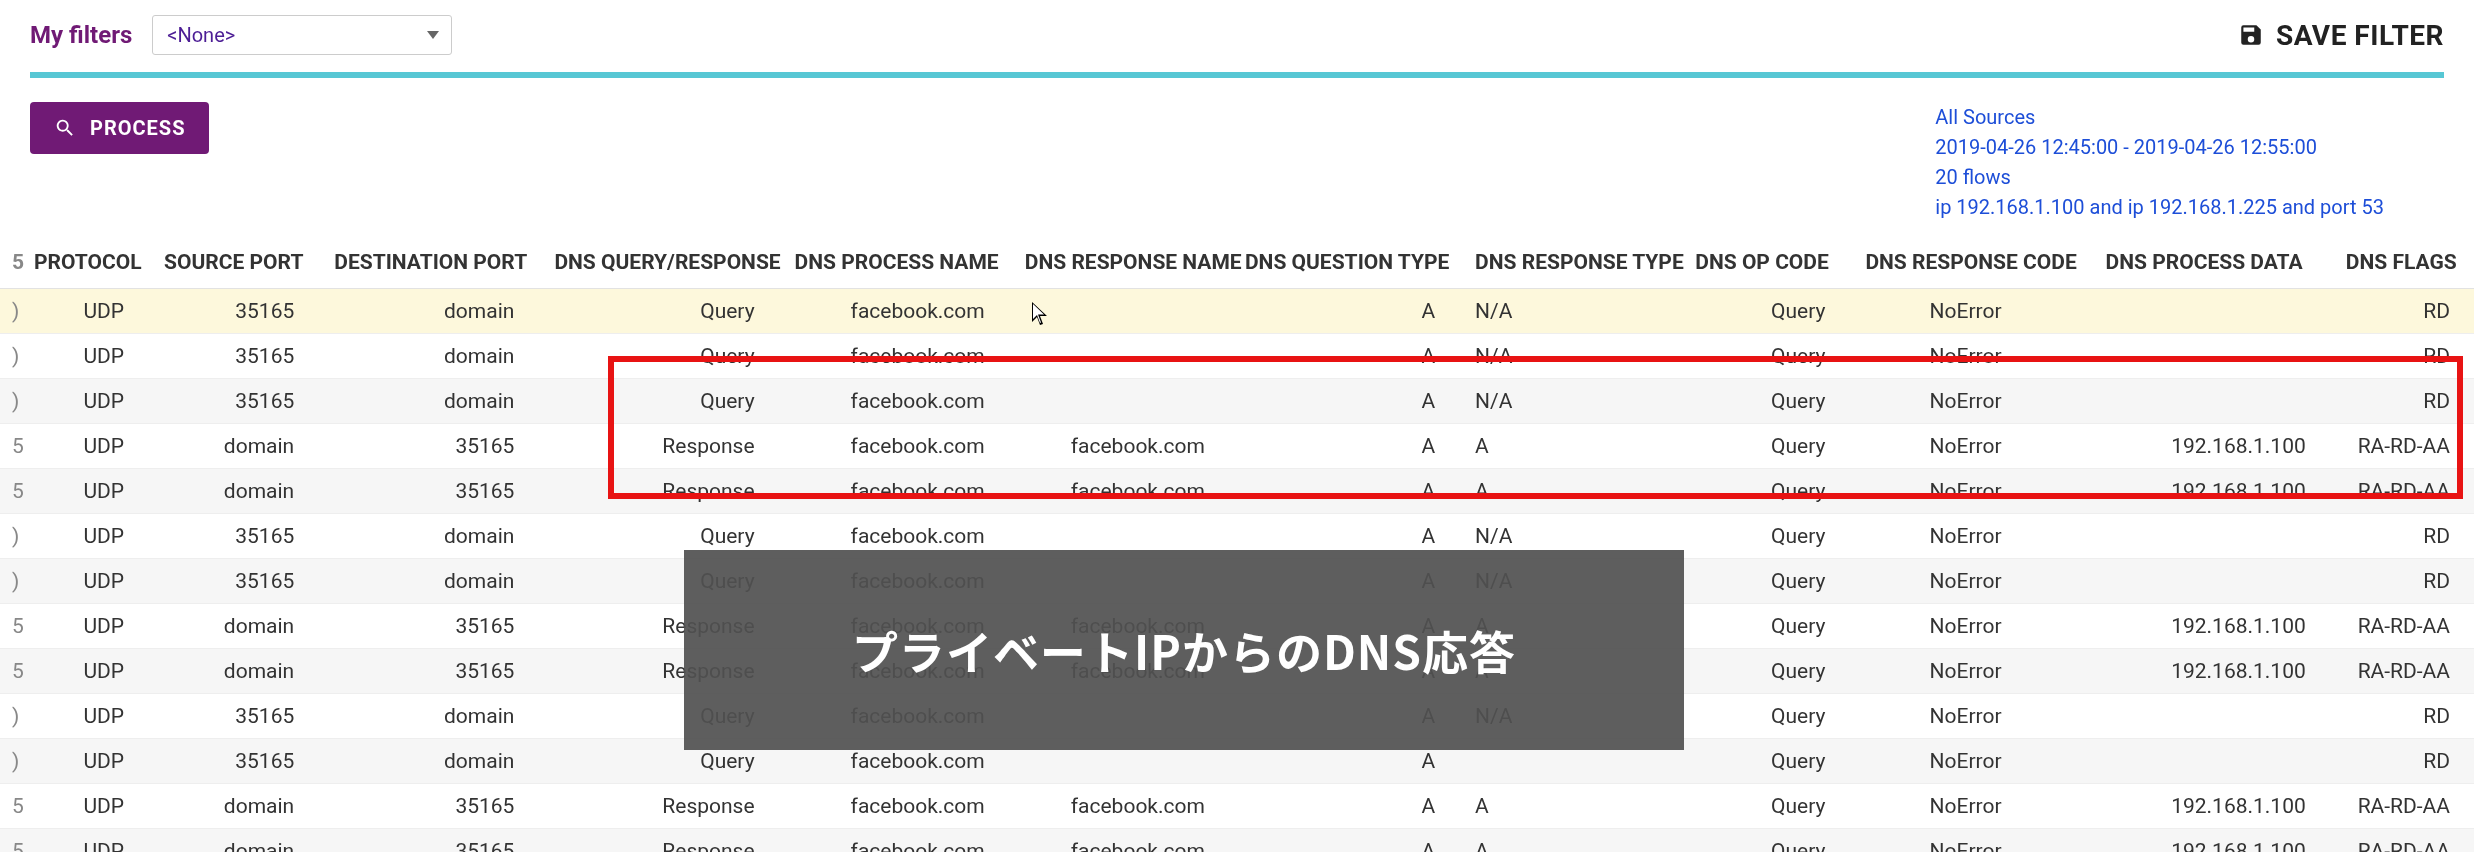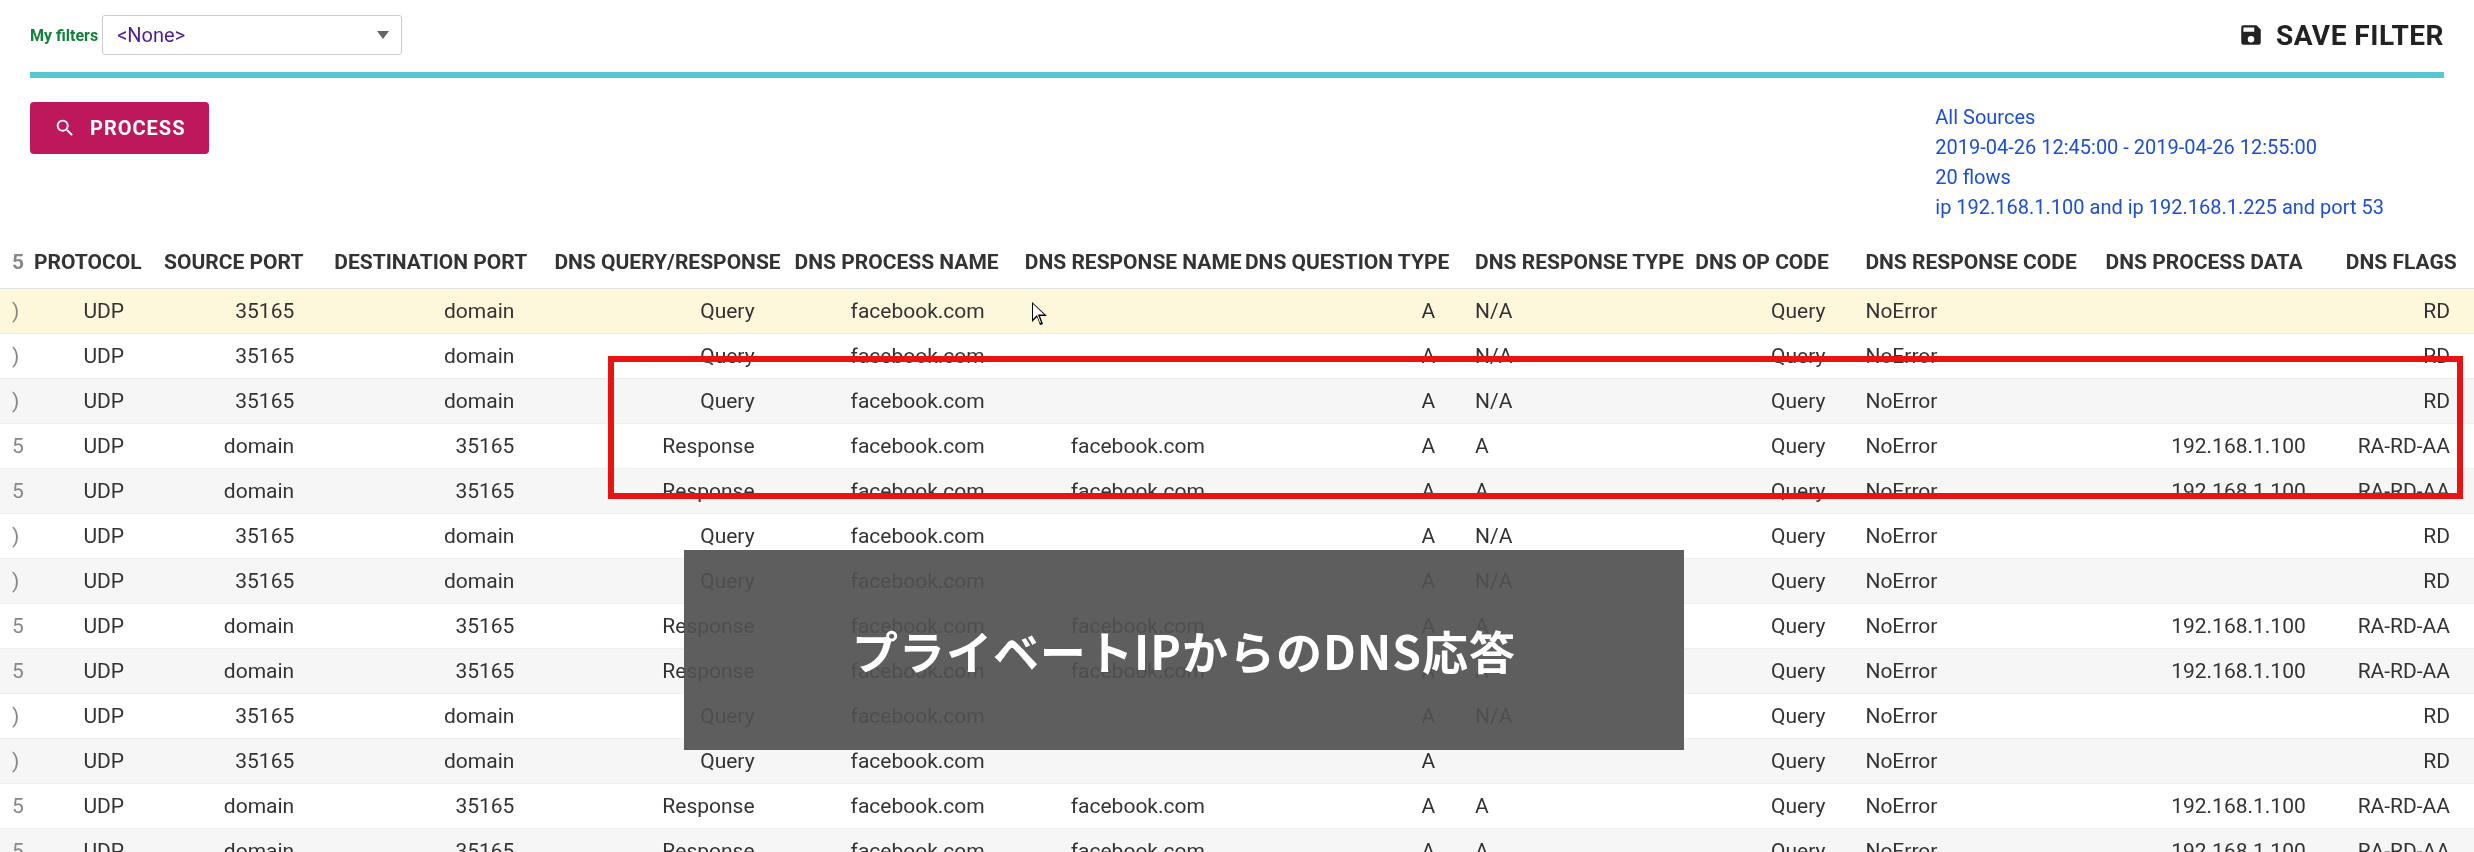--- a/index.html
+++ b/index.html
@@ -13,23 +13,23 @@
     position: relative;
   }
   .top-bar {
     display: flex;
     align-items: center;
     padding: 10px 30px 0 30px;
     height: 60px;
   }
   .my-filters-label {
     font-weight: 700;
-    font-size: 16px;
-    margin-right: 4px;
-    color: #15803d;
+    font-size: 24px;
+    margin-right: 20px;
+    color: #701a75;
   }
   .filter-select {
     border: 1px solid #ccc;
     border-radius: 3px;
     padding: 6px 60px 6px 14px;
     font-size: 20px;
     color: #4c1d95;
     background: #fff;
     position: relative;
     display: inline-flex;
@@ -65,21 +65,21 @@
     height: 6px;
     background: #57c7d4;
     margin: 12px 30px 0 30px;
   }
   .mid-row {
     display: flex;
     align-items: flex-start;
     padding: 24px 30px 18px 30px;
   }
   .process-btn {
-    background: #be185d;
+    background: #701a75;
     color: #fff;
     border-radius: 4px;
     padding: 14px 24px;
     font-weight: 700;
     font-size: 20px;
     display: inline-flex;
     align-items: center;
     letter-spacing: 1px;
     cursor: pointer;
   }
@@ -120,21 +120,21 @@
   .col-stub  { width: 22px; text-align: center; color: #888; }
   .col-proto { width: 130px; text-align: right; padding-right: 28px; }
   .col-sport { width: 170px; text-align: right; padding-right: 28px; }
   .col-dport { width: 220px; text-align: right; padding-right: 28px; }
   .col-qr    { width: 240px; text-align: right; padding-right: 28px; }
   .col-qname { width: 230px; text-align: right; padding-right: 28px; }
   .col-rname { width: 220px; text-align: right; padding-right: 28px; }
   .col-qtype { width: 230px; text-align: right; padding-right: 28px; }
   .col-rtype { width: 220px; text-align: left; padding-right: 28px; }
   .col-opc   { width: 170px; text-align: right; padding-right: 28px; }
-  .col-rcode { width: 240px; text-align: left; padding-right: 28px; }
+  .col-rcode { width: 240px; text-align: center; padding-right: 28px; }
   .col-rdata { width: 240px; text-align: right; padding-right: 28px; }
   .col-flags { width: 140px; text-align: right; padding-right: 24px; }
 
   thead th.col-stub, thead th.col-proto, thead th.col-sport,
   thead th.col-dport, thead th.col-qr, thead th.col-qname,
   thead th.col-rname, thead th.col-qtype, thead th.col-rtype,
   thead th.col-opc, thead th.col-rcode, thead th.col-rdata,
   thead th.col-flags { text-align: left; }
 
   

